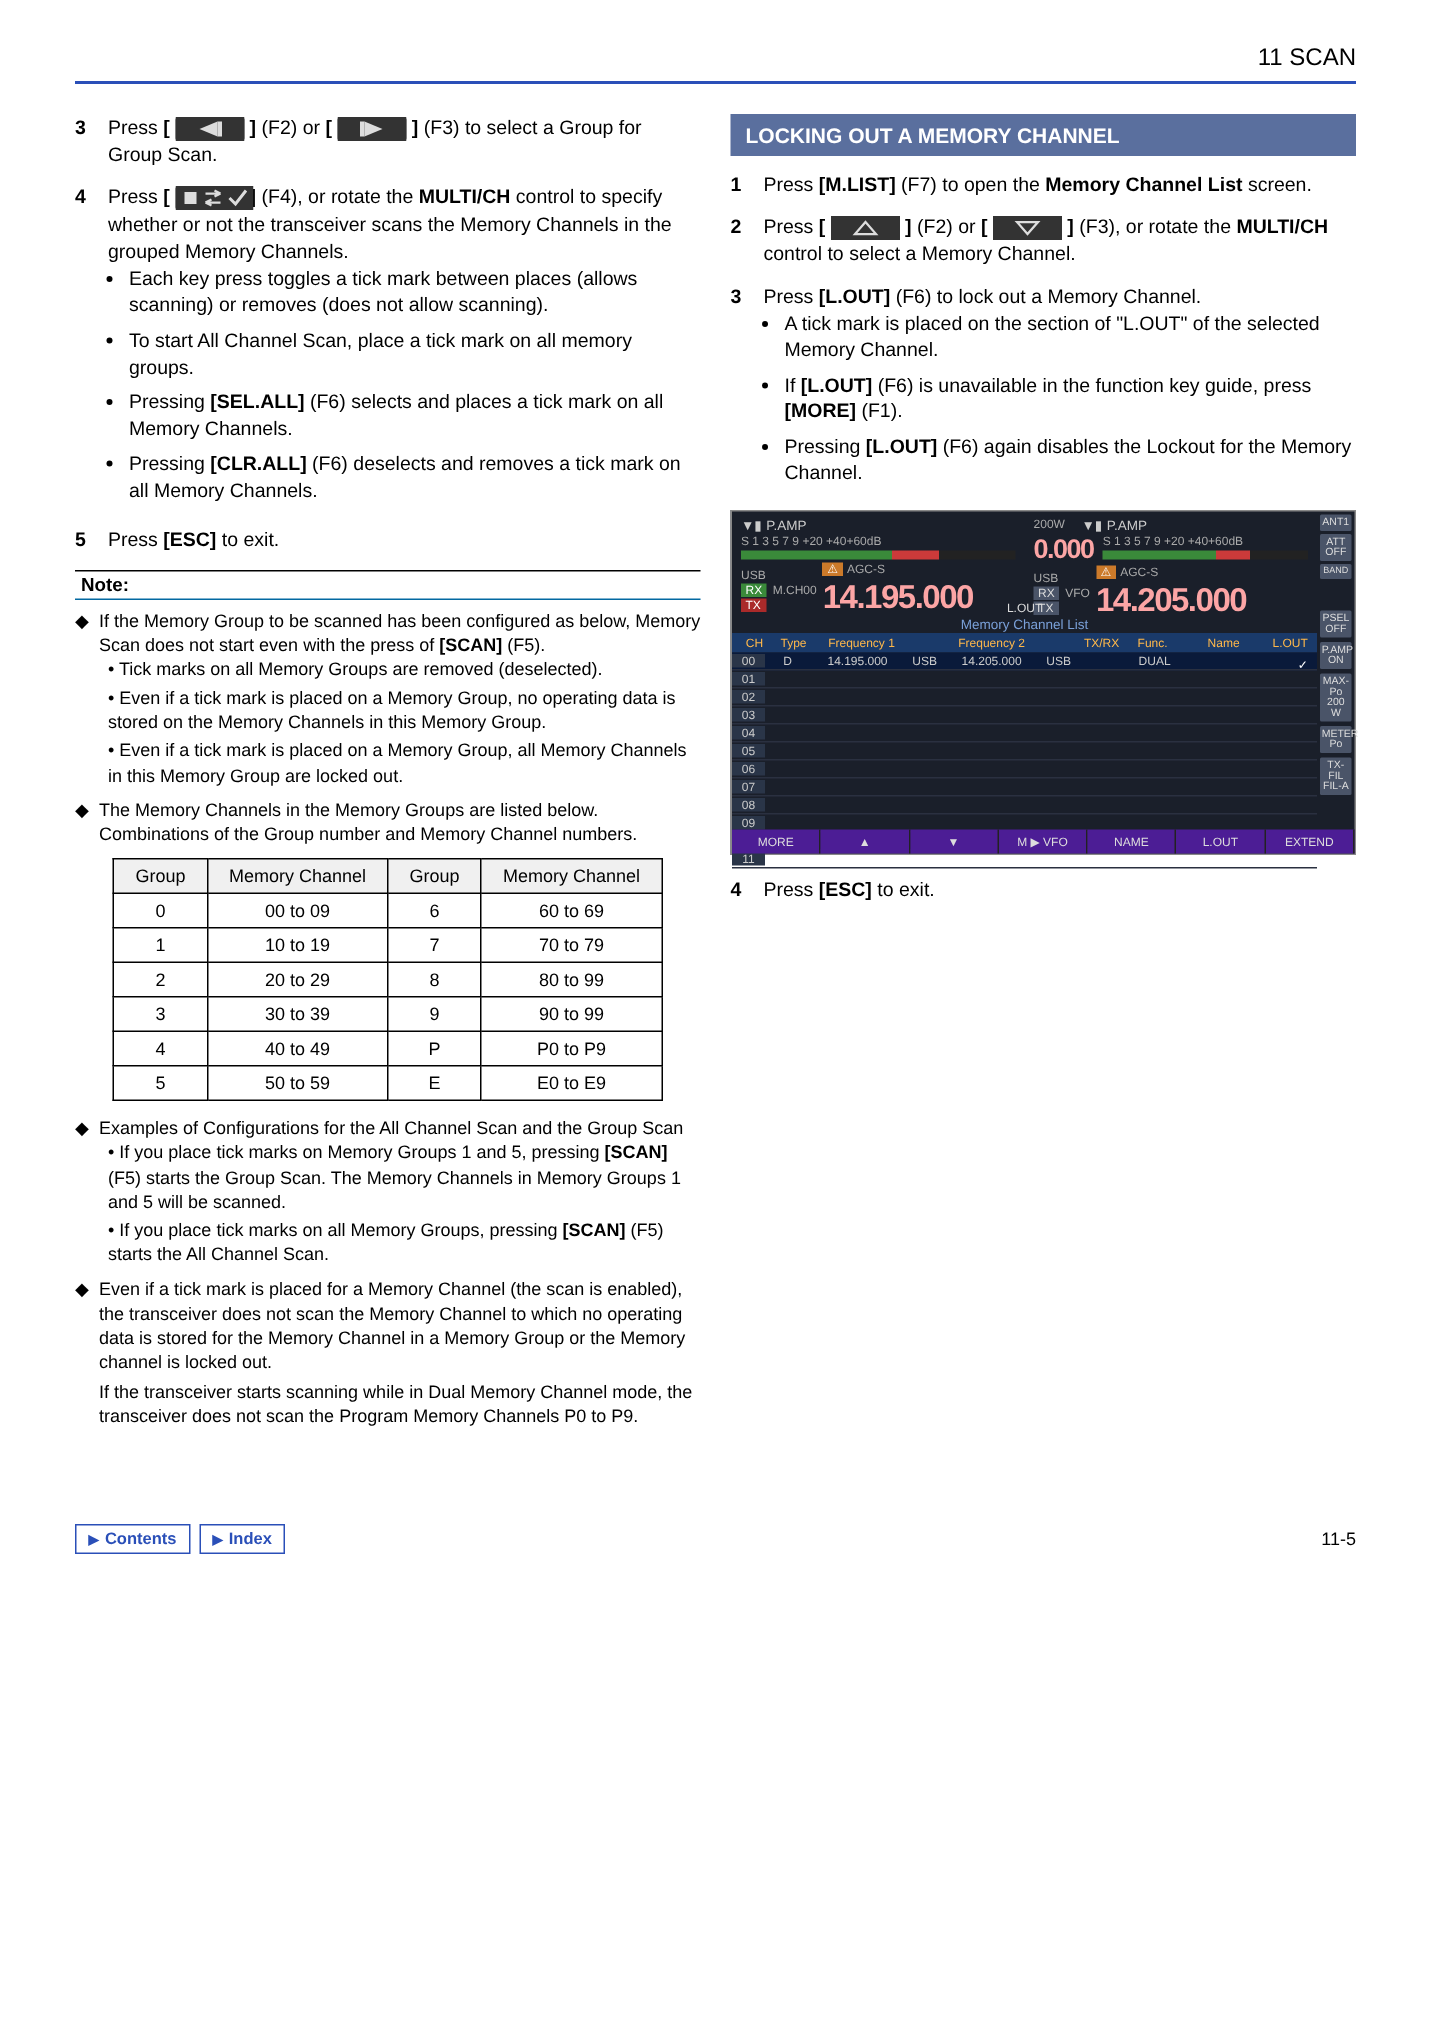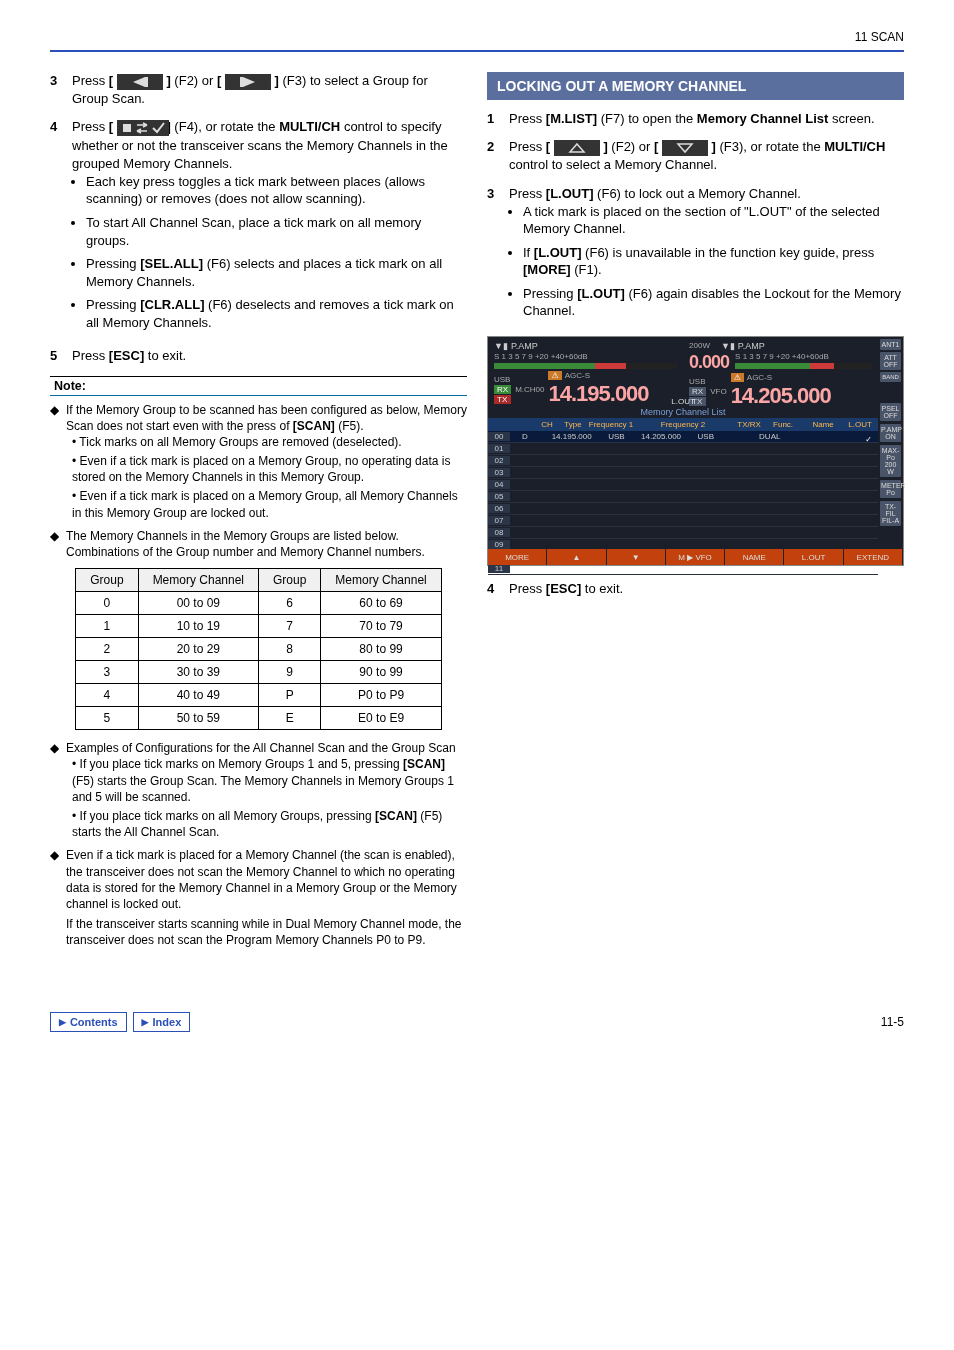--- a/index.html
+++ b/index.html
@@ -1,18 +1,18 @@
 <!DOCTYPE html>
 <html><head>
 <meta charset="utf-8">
 <style>
   * { box-sizing: border-box; margin: 0; padding: 0; }
   body { font-family: Arial, Helvetica, sans-serif; font-size: 13px; color: #000; width: 954px; margin: 0 auto; background: #fff; }
   .page { padding: 30px 50px 40px 50px; }
-  .top-header { text-align: right; font-size: 12px; margin-bottom: 6px; }
+  .top-header { text-align: right; font-size: 16px; margin-bottom: 6px; }
   .top-rule { height: 2px; background: #2a4fb8; margin-bottom: 20px; }
   .columns { display: flex; gap: 20px; }
   .col { width: 50%; }
   .step { display: flex; margin-bottom: 10px; line-height: 1.4; }
   .step-num { font-weight: bold; width: 22px; flex-shrink: 0; }
   .step-body { flex: 1; }
   .icon-btn { display: inline-block; vertical-align: middle; width: 46px; height: 16px; background: #333; border-radius: 2px; position: relative; }
   .icon-btn svg { display: block; }
   .sub-bullets { margin-left: 14px; }
   .sub-bullets li { list-style: disc; margin-bottom: 6px; line-height: 1.35; }
@@ -44,21 +44,21 @@
   .rs-rows { }
   .rs-row { display:flex; font-size:8px; color:#ccc; border-bottom:1px solid #2a3040; height:12px; align-items:center; }
   .rs-row span { text-align:center; }
   .rs-cell-ch { width:22px; background:#2a3548; }
   .rs-cell-wide { flex:1; }
   .rs-lout { width:28px; }
   .rs-tick { width:12px; height:10px; background:#3a4050; margin:0 auto; }
   .rs-tick.on { background:#2a7a3a; position:relative; }
   .rs-tick.on::after { content:"✓"; color:#fff; font-size:8px; position:absolute; left:1px; top:-2px; }
   .rs-bottom { position:absolute; bottom:0; left:0; right:0; display:flex; height:16px; }
-  .rs-fkey { flex:1; background:#c2410c; color:#ddd; font-size:8px; display:flex; align-items:center; justify-content:center; border-right:1px solid #222; }
+  .rs-fkey { flex:1; background:#4c1d95; color:#ddd; font-size:8px; display:flex; align-items:center; justify-content:center; border-right:1px solid #222; }
   .rs-smeter { height:6px; background: linear-gradient(to right, #3a8a3a 0%, #3a8a3a 55%, #cc3a3a 55%, #cc3a3a 72%, #222 72%); margin:2px 0; }
   .rs-tags { display:flex; gap:3px; margin-bottom:1px;}
   .rs-tag { font-size:8px; padding:0 3px; }
   .rs-tag.g { background:#3a8a3a; color:#fff; }
   .rs-tag.o { background:#cc7a2a; color:#fff; }
   .rs-tag.r { background:#aa2a2a; color:#fff; }
   .rs-small { color:#aaa; font-size:8px; }
 </style>
 </head>
 <body>
@@ -284,21 +284,21 @@
             <div class="rs-chip">ANT1</div>
             <div class="rs-chip">ATT OFF</div>
             <div class="rs-chip" style="font-size:6px;">BAND</div>
           </div>
         </div>
         <div style="display:flex;">
           <div style="flex:1;">
             <div style="color:#ddd; font-size:8px; text-align:center;">L.OUT</div>
             <div class="rs-title">Memory Channel List</div>
             <div class="rs-listhdr">
-              <span style="width:22px;flex:none;margin-left:44px;">CH</span>
+              <span style="width:22px;flex:none;">CH</span>
               <span style="width:30px;flex:none;">Type</span>
               <span>Frequency 1</span>
               <span style="width:26px;flex:none;"></span>
               <span>Frequency 2</span>
               <span style="width:26px;flex:none;"></span>
               <span style="width:34px;flex:none;">TX/RX</span>
               <span style="width:34px;flex:none;">Func.</span>
               <span>Name</span>
               <span style="width:28px;flex:none;">L.OUT</span>
             </div>

